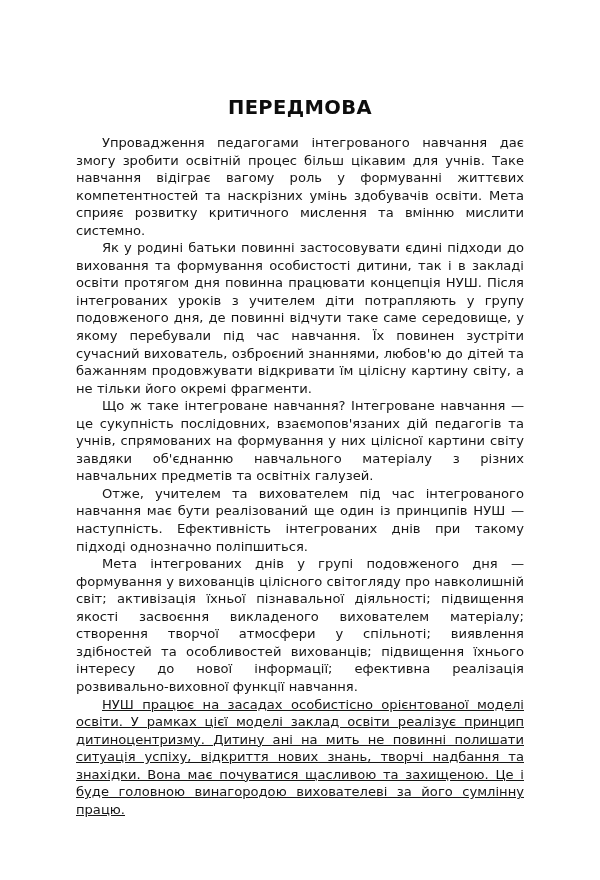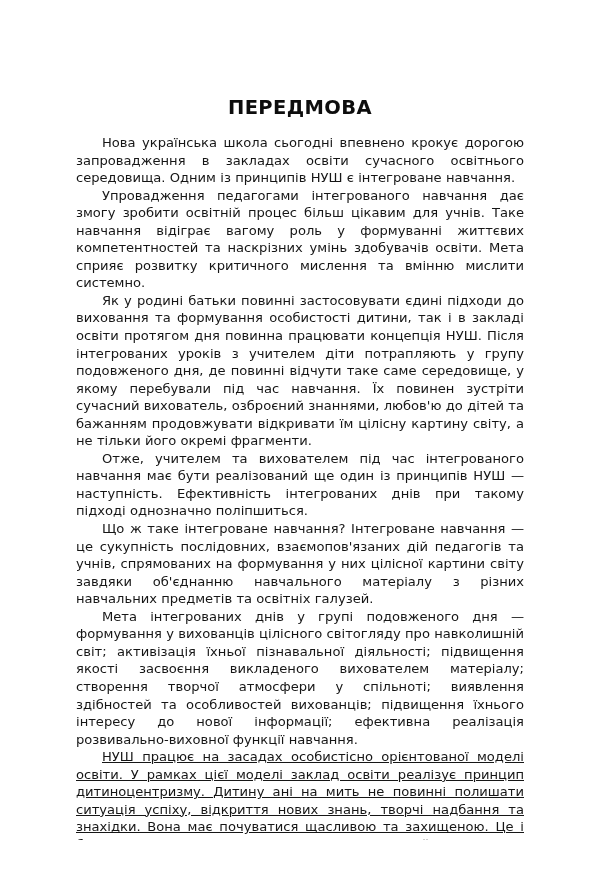--- a/index.html
+++ b/index.html
@@ -69,24 +69,23 @@
 </head>
 <body>
 
 <div class="page">
 
   <div class="text-column">
 
     <h1 class="doc-title">ПЕРЕДМОВА</h1>
 
     <div class="body-text">
-      <p>Нова українська школа сьогодні впевнено крокує дорогою запровадження в закладах освіти сучасного освітнього середовища. Одним із принципів НУШ є інтегроване навчання.</p>
       <p>Упровадження педагогами інтегрованого навчання дає змогу зробити освітній процес більш цікавим для учнів. Таке навчання відіграє вагому роль у формуванні життєвих компетентностей та наскрізних умінь здобувачів освіти. Мета сприяє розвитку критичного мислення та вмінню мислити системно.</p>
       <p>Як у родині батьки повинні застосовувати єдині підходи до виховання та формування особистості дитини, так і в закладі освіти протягом дня повинна працювати концепція НУШ. Після інтегрованих уроків з учителем діти потрапляють у групу подовженого дня, де повинні відчути таке саме середовище, у якому перебували під час навчання. Їх повинен зустріти сучасний вихователь, озброєний знаннями, любов'ю до дітей та бажанням продовжувати відкривати їм цілісну картину світу, а не тільки його окремі фрагменти.</p>
+      <p>Що ж таке інтегроване навчання? Інтегроване навчання — це сукупність послідовних, взаємопов'язаних дій педагогів та учнів, спрямованих на формування у них цілісної картини світу завдяки об'єднанню навчального матеріалу з різних навчальних предметів та освітніх галузей.</p>
       <p>Отже, учителем та вихователем під час інтегрованого навчання має бути реалізований ще один із принципів НУШ — наступність. Ефективність інтегрованих днів при такому підході однозначно поліпшиться.</p>
-      <p>Що ж таке інтегроване навчання? Інтегроване навчання — це сукупність послідовних, взаємопов'язаних дій педагогів та учнів, спрямованих на формування у них цілісної картини світу завдяки об'єднанню навчального матеріалу з різних навчальних предметів та освітніх галузей.</p>
       <p>Мета інтегрованих днів у групі подовженого дня — формування у вихованців цілісного світогляду про навколишній світ; активізація їхньої пізнавальної діяльності; підвищення якості засвоєння викладеного вихователем матеріалу; створення творчої атмосфери у спільноті; виявлення здібностей та особливостей вихованців; підвищення їхнього інтересу до нової інформації; ефективна реалізація розвивально-виховної функції навчання.</p>
       <p>НУШ працює на засадах особистісно орієнтованої моделі освіти. У рамках цієї моделі заклад освіти реалізує принцип дитиноцентризму. Дитину ані на мить не повинні полишати ситуація успіху, відкриття нових знань, творчі надбання та знахідки. Вона має почуватися щасливою та захищеною. Це і буде головною винагородою вихователеві за його сумлінну працю.</p>
     </div>
 
   </div>
 
 </div>
 
 </body></html>

